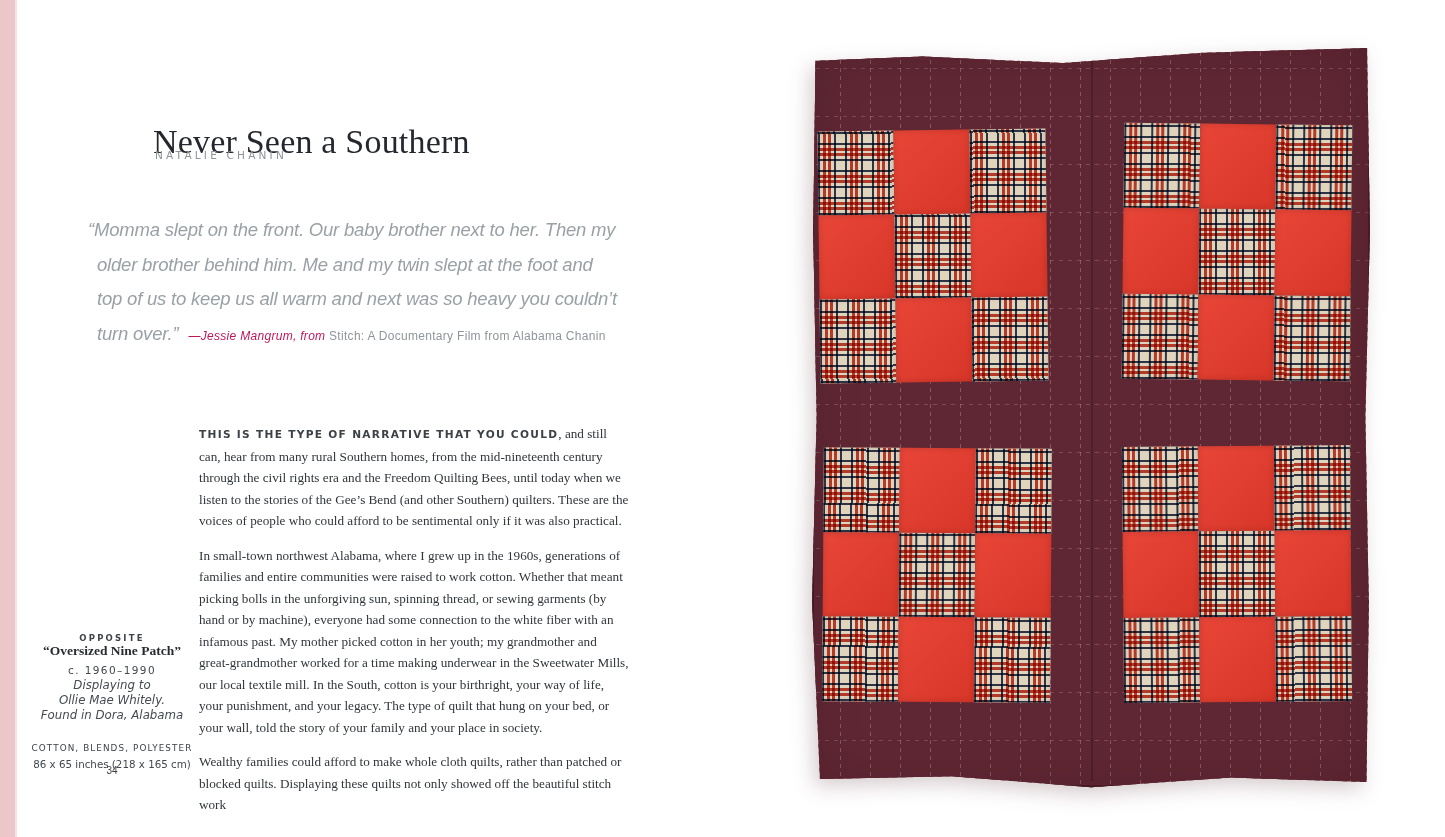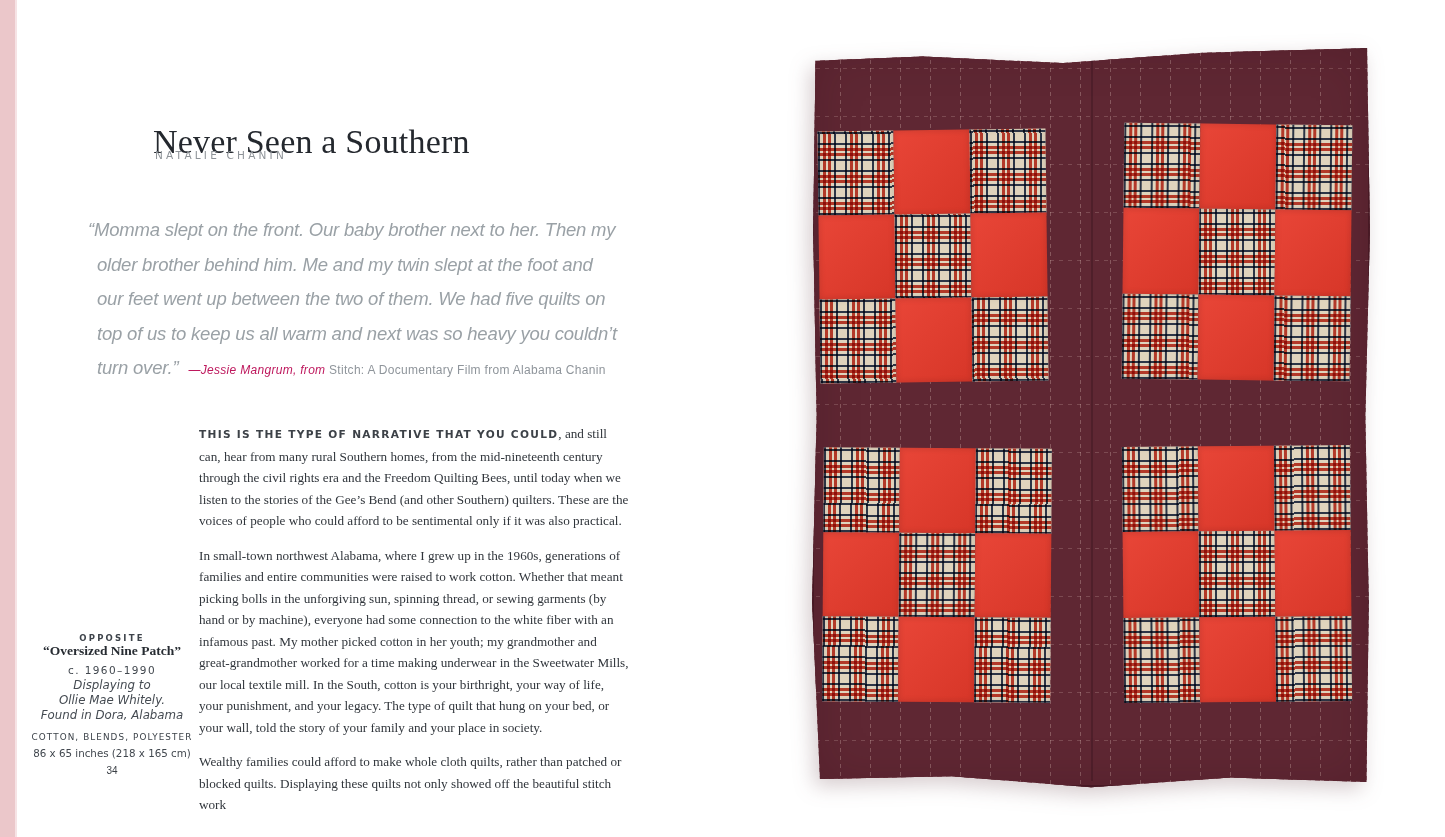--- a/index.html
+++ b/index.html
@@ -127,21 +127,21 @@
     font-style: italic;
     font-size: 11.8px;
     line-height: 15px;
     color: #454b52;
   }
   .cap-materials {
     font-family: "DejaVu Sans", sans-serif;
     font-size: 8.8px;
     letter-spacing: 1.1px;
     line-height: 11px;
-    margin-top: 9px;
+    margin-top: 20px;
     color: #3d434a;
   }
   .cap-dimensions {
     font-family: "DejaVu Sans", sans-serif;
     font-size: 10.3px;
     line-height: 12px;
     margin-top: 4px;
   }
   .page-number {
     position: absolute;
@@ -225,21 +225,20 @@
 <div class="page">
 
   <div class="accent-strip"></div>
 
   <h1 class="title">Never Seen a Southern</h1>
   <div class="author">NATALIE CHANIN</div>
 
   <div class="pull-quote">
     <div class="quote-line">“Momma slept on the front. Our baby brother next to her. Then my</div>
     <div class="quote-line indented">older brother behind him. Me and my twin slept at the foot and</div>
-    <div class="quote-line indented">our feet went up between the two of them. We had five quilts on</div>
     <div class="quote-line indented">top of us to keep us all warm and next was so heavy you couldn’t</div>
     <div class="quote-line indented">
       <span>turn over.”</span><span class="attr-name">—Jessie Mangrum, from</span><span class="attr-work"> Stitch: A Documentary Film from Alabama Chanin</span>
     </div>
   </div>
 
   <div class="body-col">
     <p><span class="lead-in">THIS IS THE TYPE OF NARRATIVE THAT YOU COULD</span><span>, and still can, hear from many rural Southern homes, from the mid-nineteenth century through the civil rights era and the Freedom Quilting Bees, until today when we listen to the stories of the Gee’s Bend (and other Southern) quilters. These are the voices of people who could afford to be sentimental only if it was also practical.</span></p>
     <p>In small-town northwest Alabama, where I grew up in the 1960s, generations of families and entire communities were raised to work cotton. Whether that meant picking bolls in the unforgiving sun, spinning thread, or sewing garments (by hand or by machine), everyone had some connection to the white fiber with an infamous past. My mother picked cotton in her youth; my grandmother and great-grandmother worked for a time making underwear in the Sweetwater Mills, our local textile mill. In the South, cotton is your birthright, your way of life, your punishment, and your legacy. The type of quilt that hung on your bed, or your wall, told the story of your family and your place in society.</p>
     <p>Wealthy families could afford to make whole cloth quilts, rather than patched or blocked quilts. Displaying these quilts not only showed off the beautiful stitch work</p>

